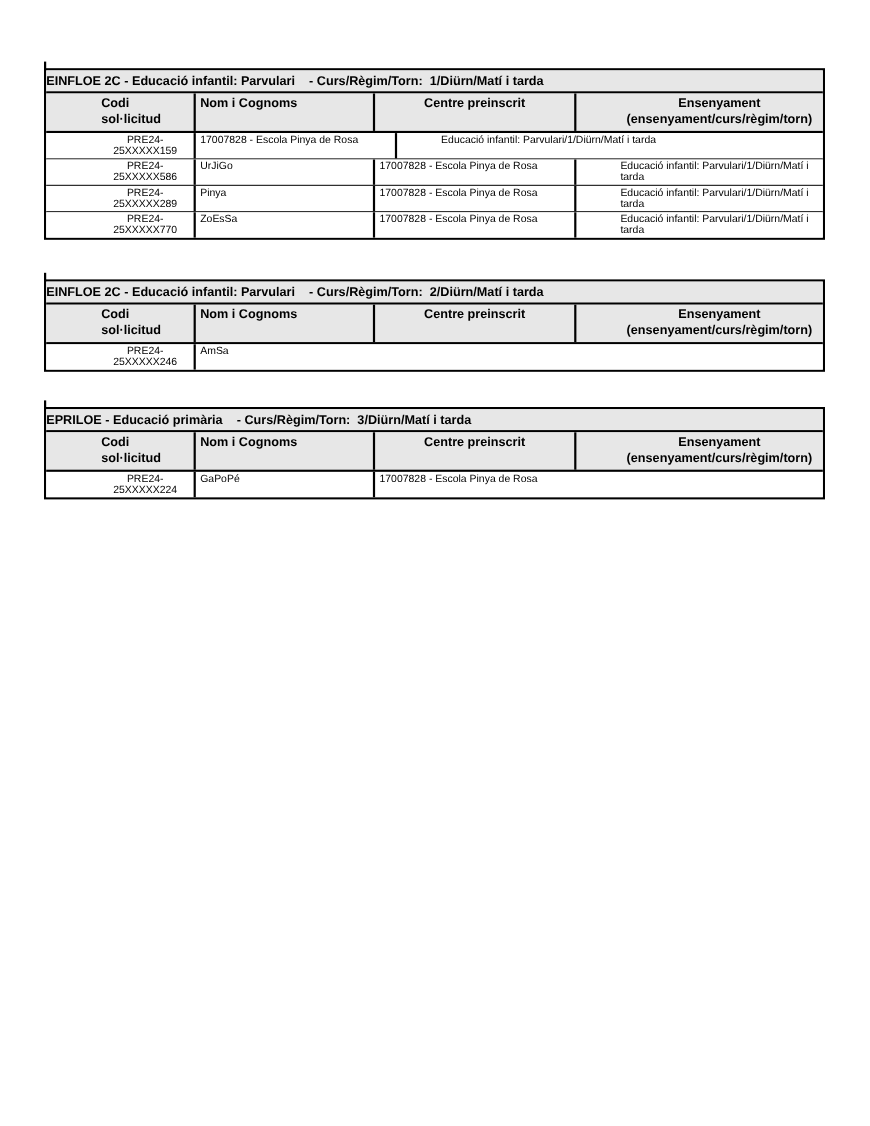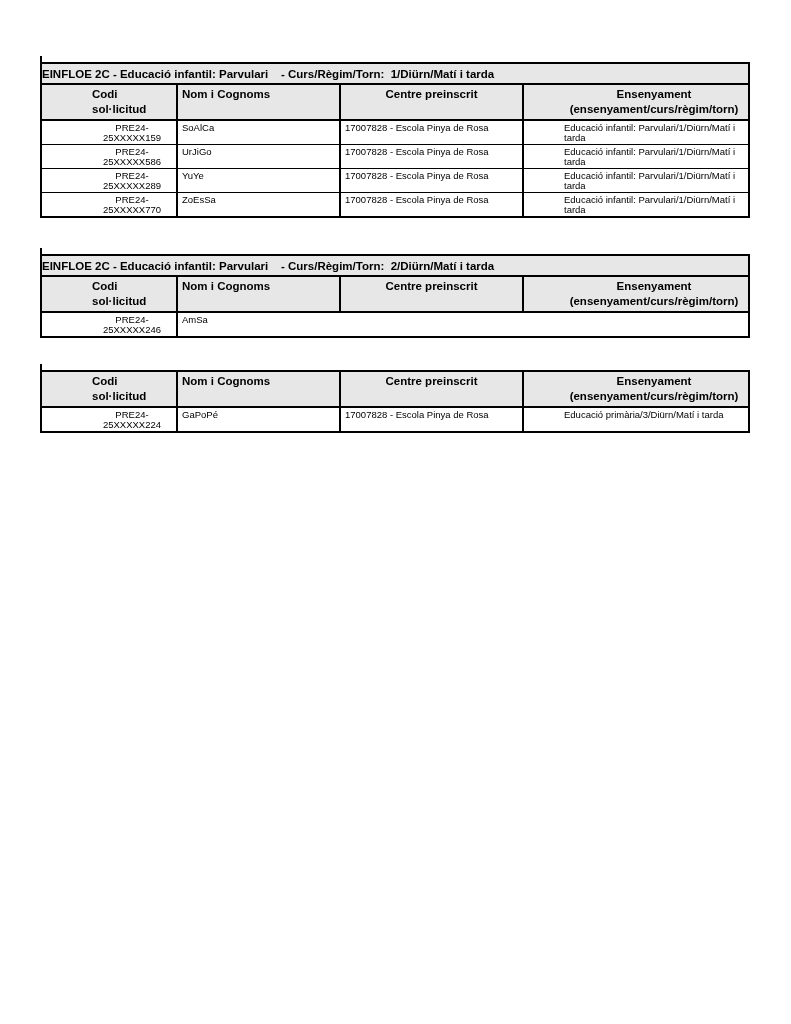--- a/index.html
+++ b/index.html
@@ -111,37 +111,36 @@
 sol·licitud</div>
       <div class="cell col2 header-cell">Nom i Cognoms</div>
       <div class="cell col3 header-cell">Centre preinscrit</div>
       <div class="cell col4 header-cell">Ensenyament
 (ensenyament/curs/règim/torn)</div>
     </div>
     <div class="rows">
   <div class="data-row">
     <div class="cell col1 data-cell">PRE24-
 25XXXXX159</div>
-    <div class="cell col2 data-cell">SoAlCa</div>
     <div class="cell col3 data-cell">17007828 - Escola Pinya de Rosa</div>
     <div class="cell col4 data-cell">Educació infantil: Parvulari/1/Diürn/Matí i tarda</div>
   </div>
 
   <div class="data-row">
     <div class="cell col1 data-cell">PRE24-
 25XXXXX586</div>
     <div class="cell col2 data-cell">UrJiGo</div>
     <div class="cell col3 data-cell">17007828 - Escola Pinya de Rosa</div>
     <div class="cell col4 data-cell">Educació infantil: Parvulari/1/Diürn/Matí i tarda</div>
   </div>
 
   <div class="data-row">
     <div class="cell col1 data-cell">PRE24-
 25XXXXX289</div>
-    <div class="cell col2 data-cell">YuYe</div>
+    <div class="cell col2 data-cell">Pinya</div>
     <div class="cell col3 data-cell">17007828 - Escola Pinya de Rosa</div>
     <div class="cell col4 data-cell">Educació infantil: Parvulari/1/Diürn/Matí i tarda</div>
   </div>
 
   <div class="data-row">
     <div class="cell col1 data-cell">PRE24-
 25XXXXX770</div>
     <div class="cell col2 data-cell">ZoEsSa</div>
     <div class="cell col3 data-cell">17007828 - Escola Pinya de Rosa</div>
     <div class="cell col4 data-cell">Educació infantil: Parvulari/1/Diürn/Matí i tarda</div>
@@ -166,32 +165,34 @@
   <div class="data-row">
     <div class="cell col1 data-cell">PRE24-
 25XXXXX246</div>
     <div class="cell col2 data-cell">AmSa</div>
   </div>
 </div>
   </div>
 
   <div class="table-block">
     <div class="corner-tick"></div>
+    <div class="title-row">
+      <span class="title-text">EPRILOE - Educació primària    - Curs/Règim/Torn:  3/Diürn/Matí i tarda</span>
+    </div>
     <div class="header-row">
       <div class="cell col1 header-cell">Codi
 sol·licitud</div>
       <div class="cell col2 header-cell">Nom i Cognoms</div>
       <div class="cell col3 header-cell">Centre preinscrit</div>
       <div class="cell col4 header-cell">Ensenyament
 (ensenyament/curs/règim/torn)</div>
     </div>
     <div class="rows">
   <div class="data-row">
     <div class="cell col1 data-cell">PRE24-
 25XXXXX224</div>
     <div class="cell col2 data-cell">GaPoPé</div>
     <div class="cell col3 data-cell">17007828 - Escola Pinya de Rosa</div>
-    <div class="cell col4 data-cell">Educació primària/3/Diürn/Matí i tarda</div>
   </div>
 </div>
   </div>
 </div>
 </div>
 
 </body></html>

